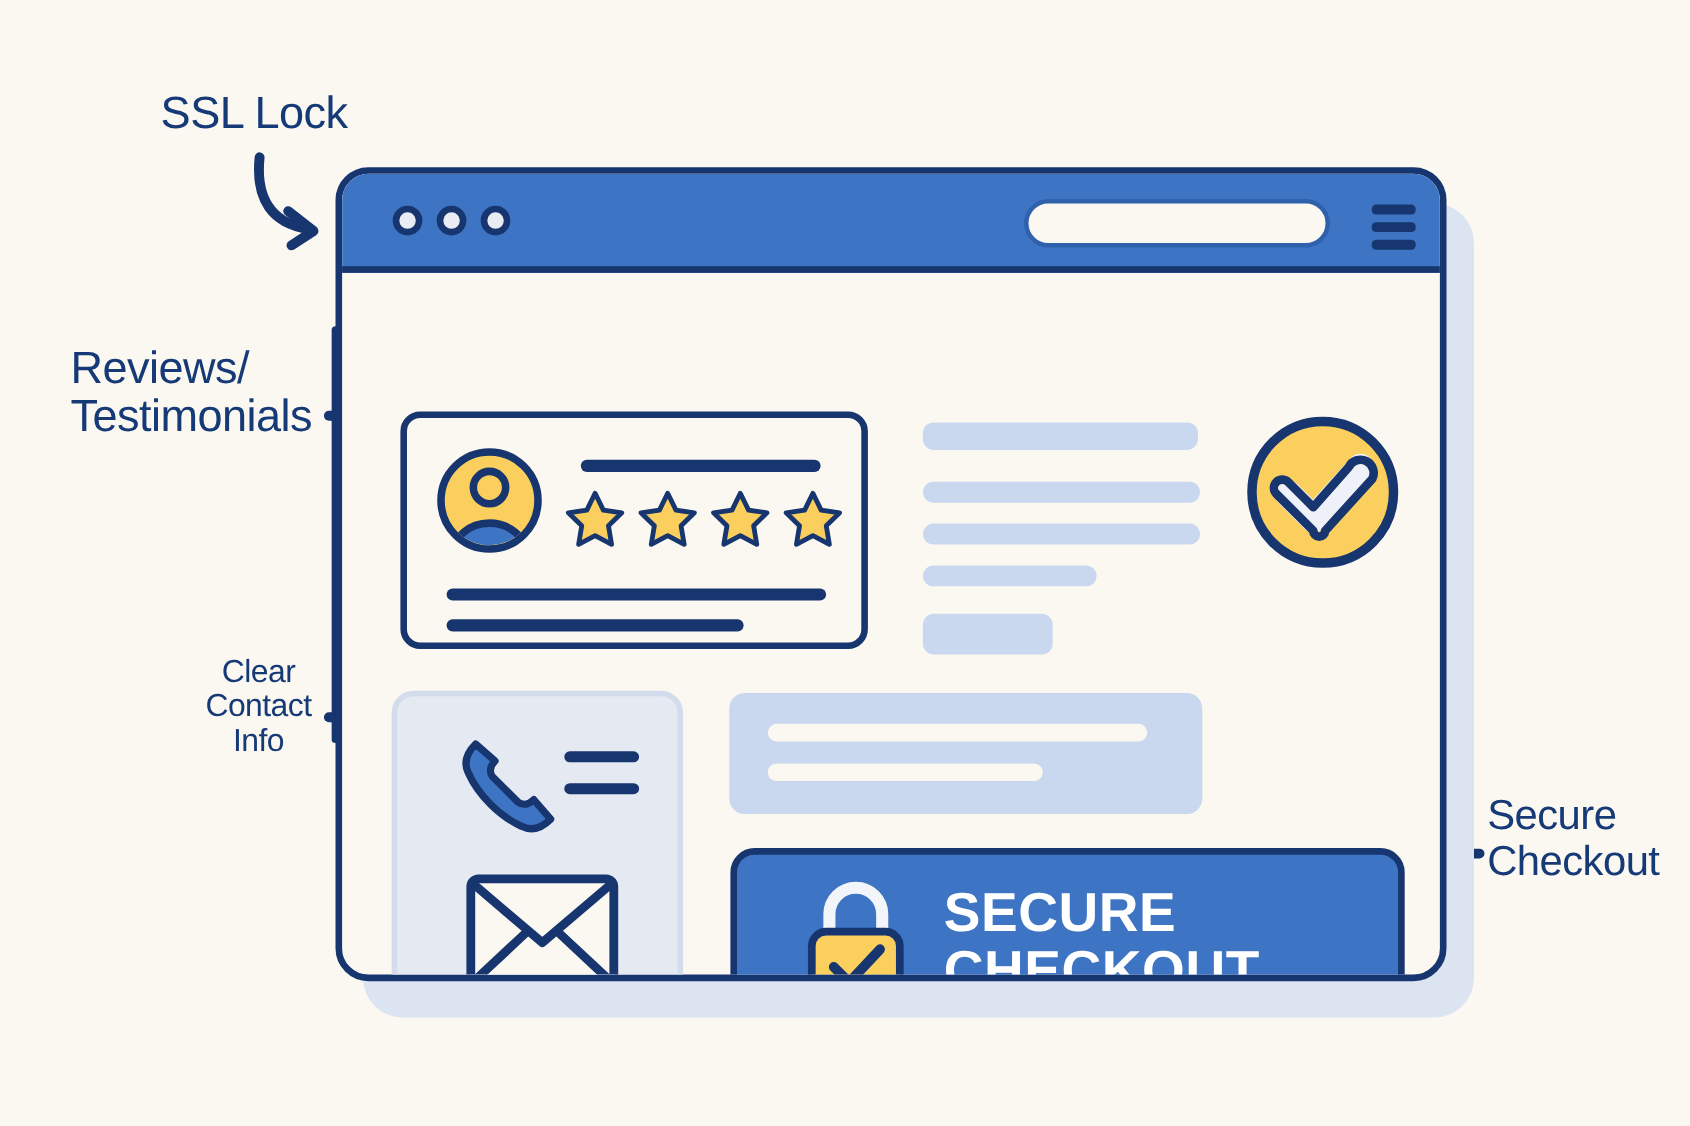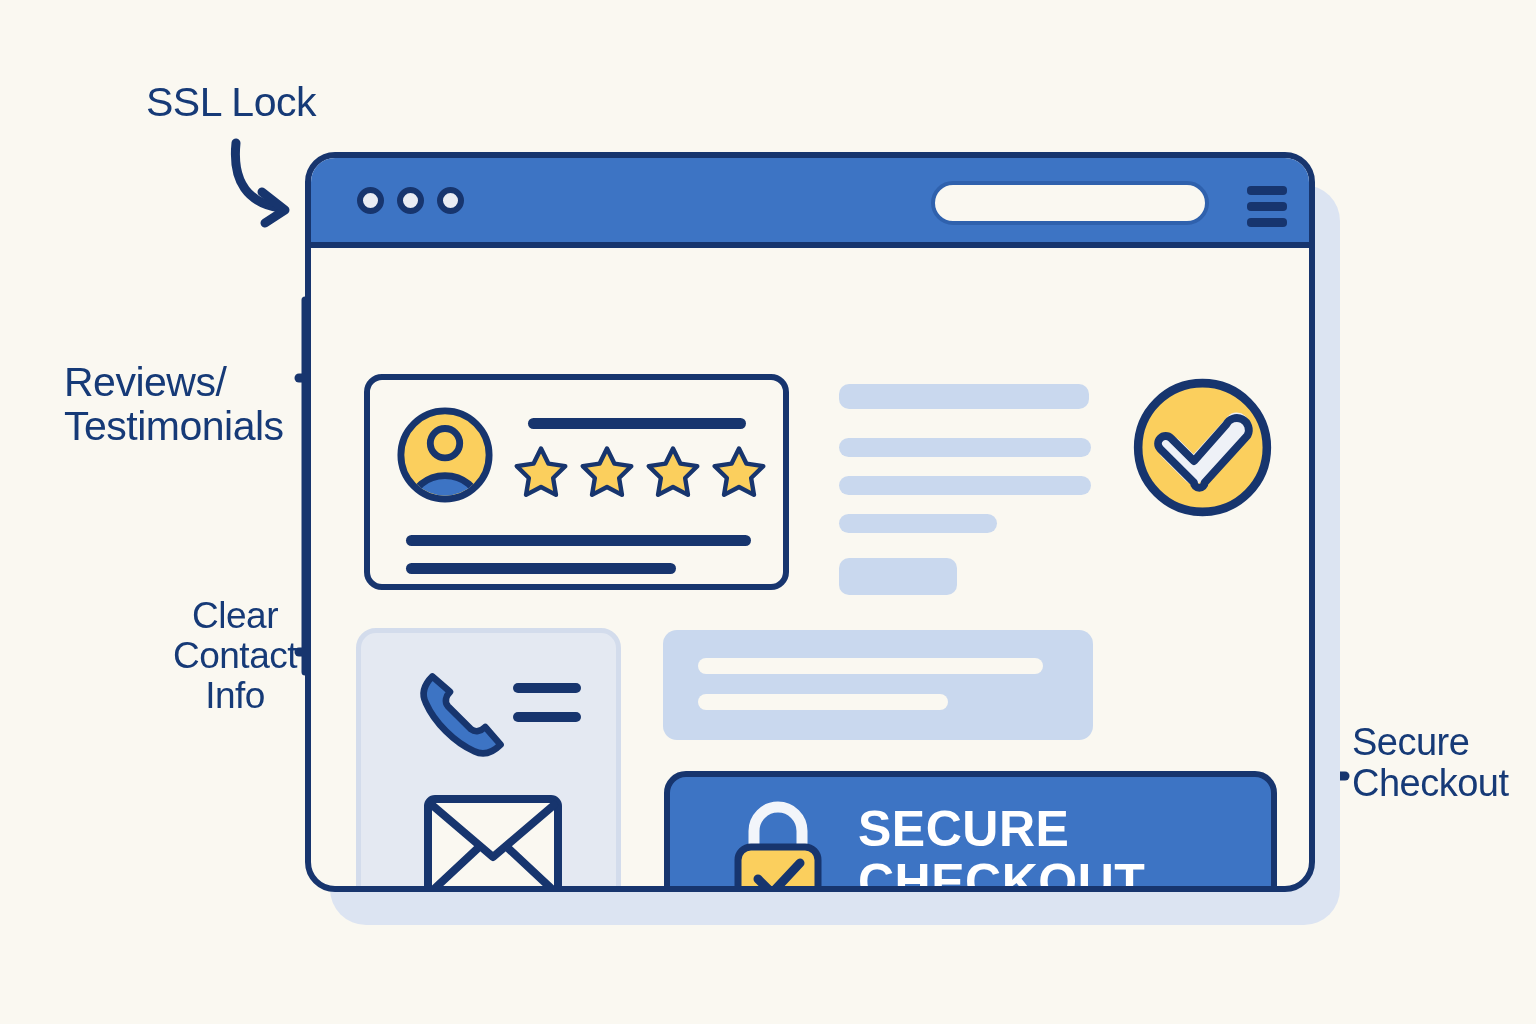--- a/index.html
+++ b/index.html
@@ -15,22 +15,22 @@
   
   .anno{
     position:absolute;
     color:#163a77;
     font-weight:400;
     line-height:1.08;
     letter-spacing:-0.5px;
     white-space:pre-line;
   }
   #anno-ssl       { left:146px; top:80px;  font-size:41px; }
-  #anno-reviews   { left:64px;  top:312px; font-size:41px;margin-top:48px; }
-  #anno-contact   { left:140px; top:596px; font-size:37px; text-align:center; width:190px;}
+  #anno-reviews   { left:64px;  top:312px; font-size:41px; }
+  #anno-contact   { left:140px; top:596px; font-size:29px; text-align:center; width:190px;}
   #anno-verified  { left:1122px;top:457px; font-size:41px; }
   #anno-secure    { left:1352px;top:722px; font-size:38px; }
 
   .anno-svg{ position:absolute; left:0; top:0; width:1536px; height:1024px; pointer-events:none; overflow:visible;}
 
   
   .win-shadow{
     position:absolute; left:330px; top:185px;
     width:1010px; height:740px;
     background:#dce4f2; border-radius:36px;

